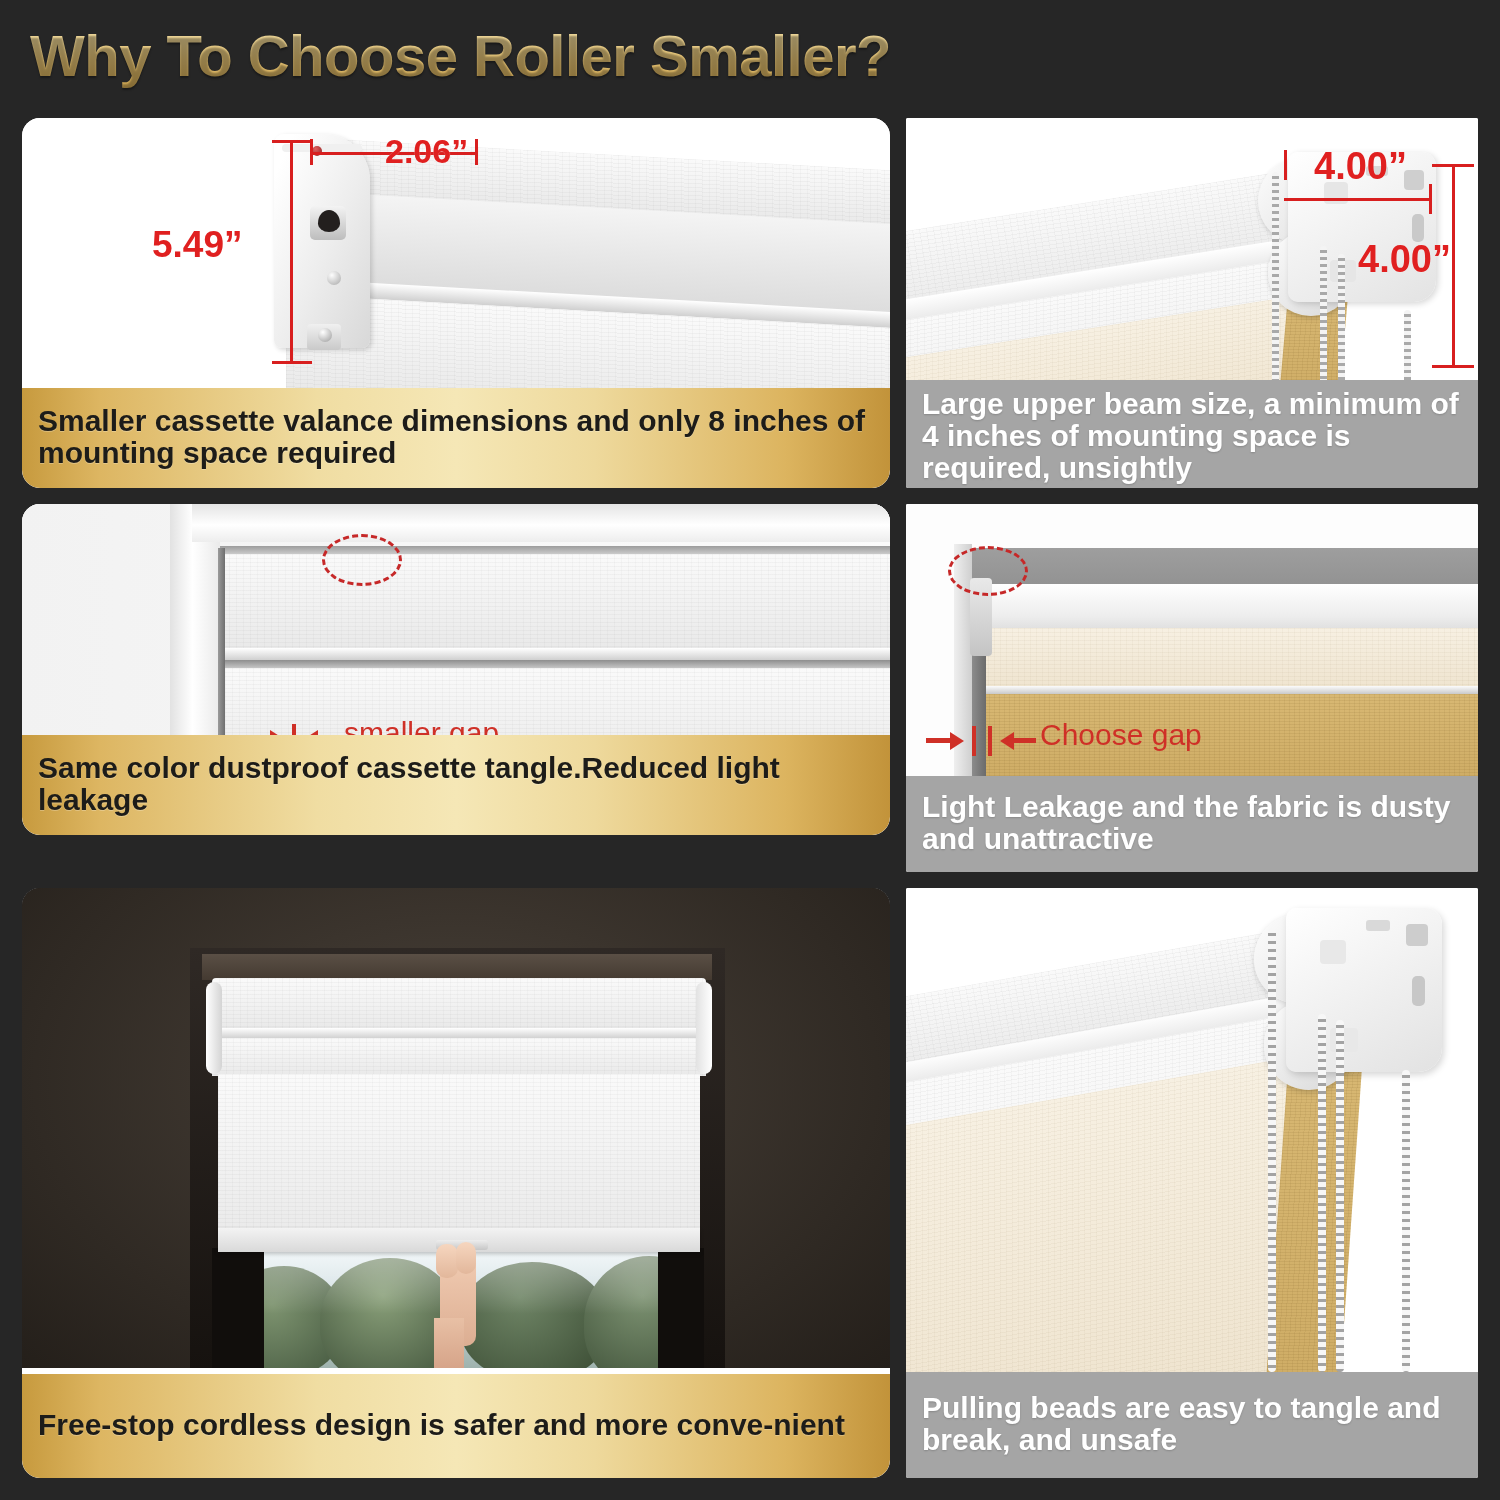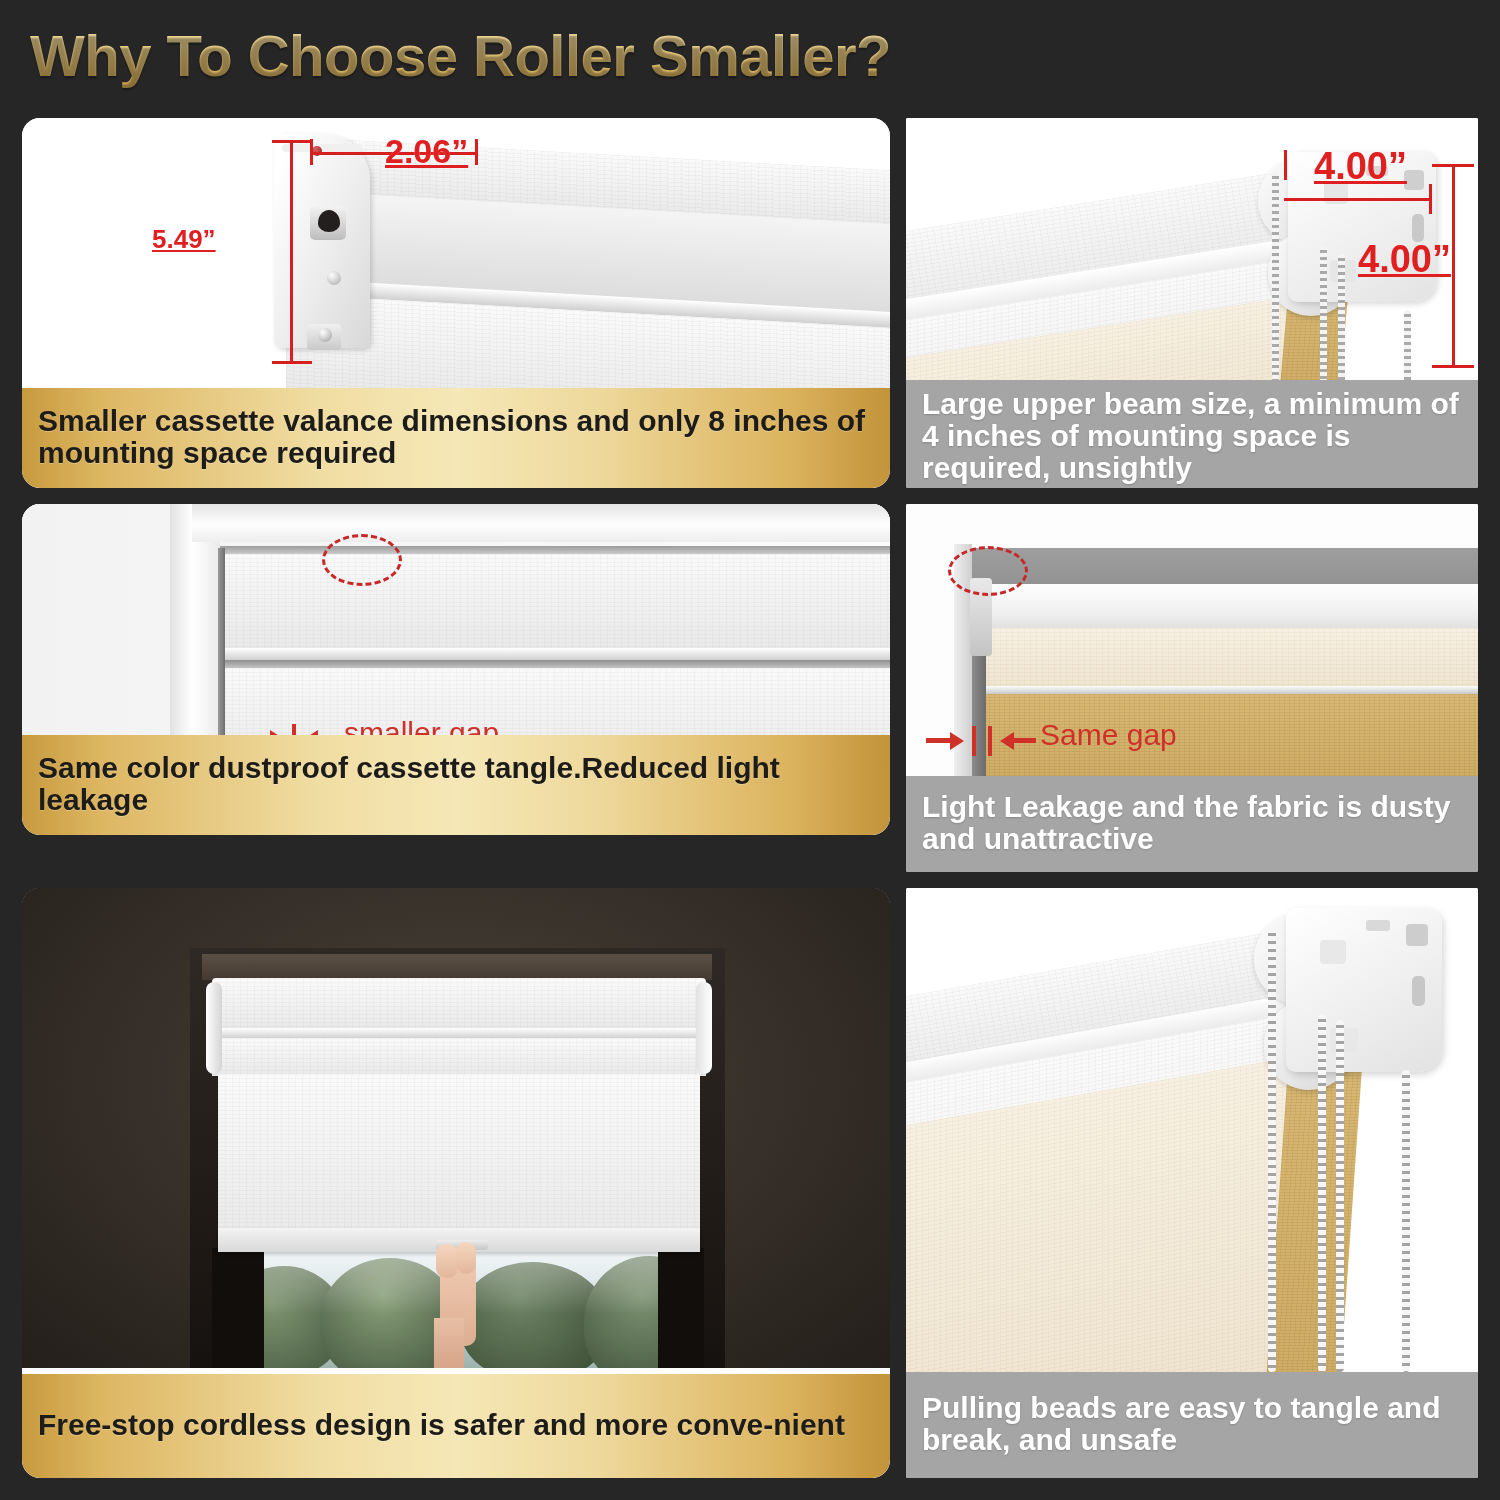--- a/index.html
+++ b/index.html
@@ -95,21 +95,20 @@
       linear-gradient(180deg, #d8b873, #cfad66);
   }
 
   
   .dim-label {
     position: absolute;
     color: #e02020;
     font-weight: 700;
     white-space: nowrap;
     text-shadow: 0 0 1px rgba(255,255,255,.6);
-    text-decoration: underline;
   }
   .dim-line { position: absolute; background: #d81f1f; }
   .gap-label {
     position: absolute;
     color: #cf3027;
     white-space: nowrap;
     font-size: 30px;
   }
   .dashed-ellipse {
     position: absolute;
@@ -156,21 +155,21 @@
                   background:radial-gradient(circle at 35% 30%,#e06060,#8d2020);"></div>
 
       <div class="dim-line" style="left:288px; top:34px; width:168px; height:3px;"></div>
       <div class="dim-line" style="left:288px; top:21px; width:3px; height:26px;"></div>
       <div class="dim-line" style="left:453px; top:21px; width:3px; height:26px;"></div>
       <div class="dim-label" style="left:363px; top:14px; font-size:34px;">2.06”</div>
 
       <div class="dim-line" style="left:268px; top:22px; width:3px; height:224px;"></div>
       <div class="dim-line" style="left:250px; top:22px; width:40px; height:3px;"></div>
       <div class="dim-line" style="left:250px; top:243px; width:40px; height:3px;"></div>
-      <div class="dim-label" style="left:130px; top:106px; font-size:26px;">5.49”</div>
+      <div class="dim-label" style="left:130px; top:106px; font-size:37px;">5.49”</div>
     </div>
 
     <div class="cap gold" style="height:100px;">
       <span class="txt">Smaller cassette valance dimensions and only 8 inches of mounting space required</span>
     </div>
   </div>
 
   <div class="panel right" style="left:906px; top:118px; width:572px; height:370px;">
 
     <div class="photo" style="height:278px; background:#fff;">
@@ -291,21 +290,21 @@
       <div class="dashed-ellipse" style="left:42px; top:42px; width:80px; height:50px;"></div>
 
       <div class="dim-line" style="left:20px; top:234px; width:26px; height:5px; background:#cf3027;"></div>
       <div style="position:absolute;left:44px;top:228px;width:0;height:0;border-left:14px solid #cf3027;
                   border-top:9px solid transparent;border-bottom:9px solid transparent;"></div>
       <div class="dim-line" style="left:66px; top:222px; width:4px; height:30px; background:#cf3027;"></div>
       <div class="dim-line" style="left:82px; top:222px; width:4px; height:30px; background:#cf3027;"></div>
       <div style="position:absolute;left:94px;top:228px;width:0;height:0;border-right:14px solid #cf3027;
                   border-top:9px solid transparent;border-bottom:9px solid transparent;"></div>
       <div class="dim-line" style="left:108px; top:234px; width:22px; height:5px; background:#cf3027;"></div>
-      <div class="gap-label" style="left:134px; top:214px;">Same gap</div>
+      <div class="gap-label" style="left:134px; top:214px;">Choose gap</div>
     </div>
 
     <div class="cap gray" style="height:96px;">
       <span class="txt">Light Leakage and the fabric is dusty and unattractive</span>
     </div>
   </div>
 
   <div class="panel right" style="left:906px; top:888px; width:572px; height:590px;">
 
     <div class="photo" style="height:484px; background:#fff;">

